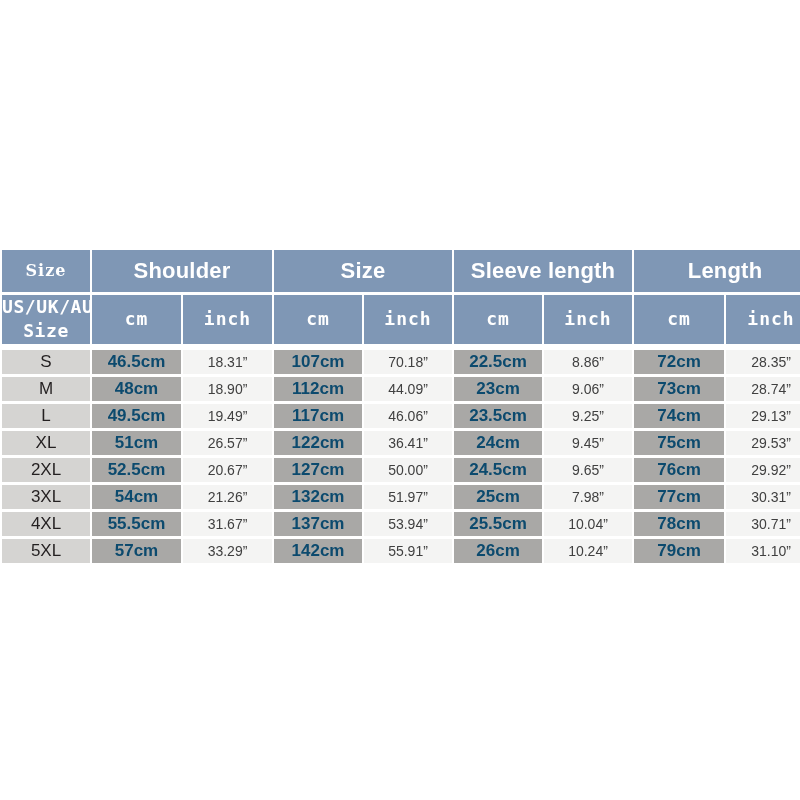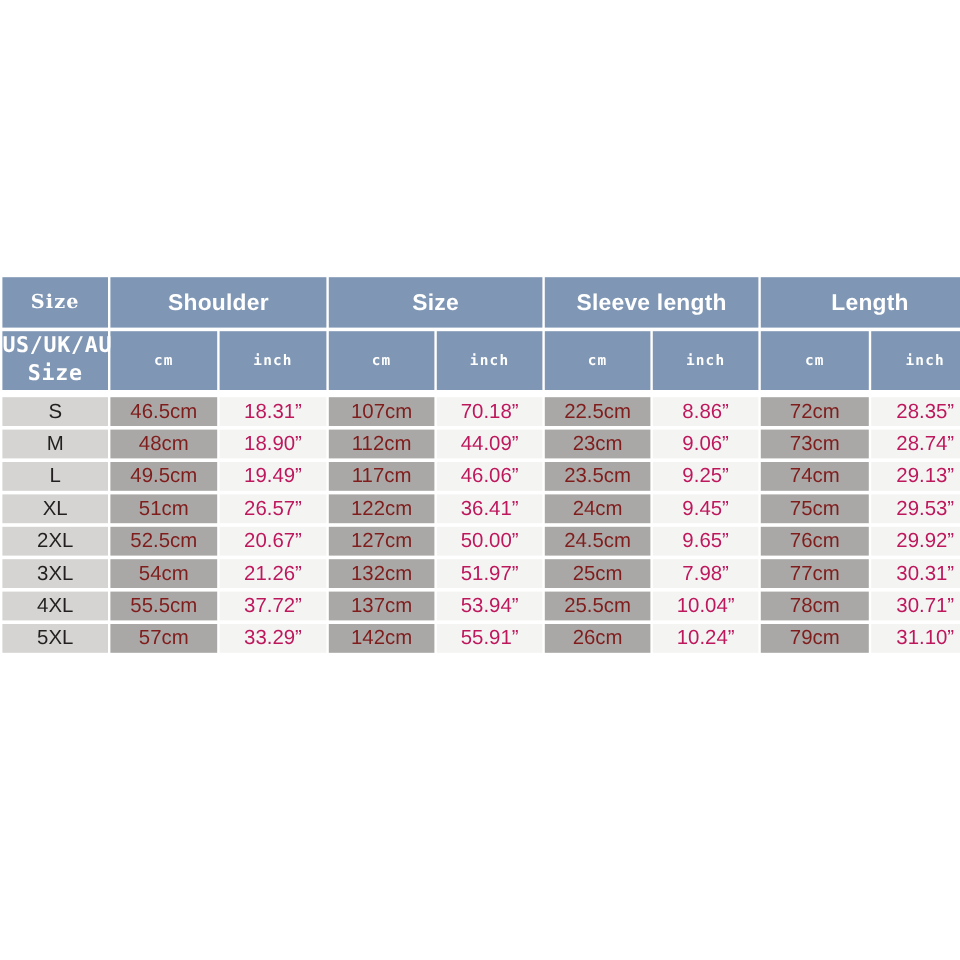--- a/index.html
+++ b/index.html
@@ -10,21 +10,21 @@
   body {
     width: 800px;
     height: 800px;
     font-family: "Liberation Sans", sans-serif;
     overflow: hidden;
   }
 
   #chart-wrap {
     position: absolute;
     left: 0;
-    top: 228px;
+    top: 247px;
     width: 800px;
   }
 
   table.size-chart {
     width: 800px;
     border-collapse: separate;
     border-spacing: 2px 3px;
     table-layout: fixed;
   }
 
@@ -35,64 +35,64 @@
     vertical-align: middle;
     line-height: 1;
   }
 
   
   .hdr-group {
     background: #7f97b5;
     color: #ffffff;
     height: 42px;
     font-weight: bold;
-    font-size: 19px;
+    font-size: 22px;
     letter-spacing: 0.2px;
   }
   .hdr-group.mono {
     font-family: "DejaVu Serif", serif;
     font-size: 16px;
     font-weight: bold;
     letter-spacing: 1px;
   }
 
   .hdr-sub {
     background: #7f97b5;
     color: #ffffff;
     height: 40px;
     font-family: "DejaVu Sans Mono", monospace;
     font-weight: bold;
-    font-size: 12px;
+    font-size: 18px;
     letter-spacing: 1px;
   }
   .hdr-sub.two-line {
     font-size: 18px;
     line-height: 1.35;
     letter-spacing: 0.6px;
   }
 
   
   .cell-size {
     background: #d5d4d2;
     color: #231f20;
     height: 24px;
     font-size: 17px;
   }
   .cell-cm {
     background: #a9a8a6;
-    color: #7f1d1d;
+    color: #0c4a6e;
     height: 24px;
     font-size: 17px;
-    font-weight: normal;
+    font-weight: bold;
   }
   .cell-inch {
     background: #f4f4f3;
-    color: #be185d;
+    color: #404040;
     height: 24px;
-    font-size: 17px;
+    font-size: 14px;
   }
 
   .spacer-row td { height: 0; padding: 0; background: transparent; }
 </style>
 </head>
 <body>
 
 <div id="chart-wrap">
   <table class="size-chart">
     <colgroup>
@@ -195,21 +195,21 @@
           <td class="cell-cm">132cm</td>
           <td class="cell-inch">51.97”</td>
           <td class="cell-cm">25cm</td>
           <td class="cell-inch">7.98”</td>
           <td class="cell-cm">77cm</td>
           <td class="cell-inch">30.31”</td>
         </tr>
         <tr>
           <td class="cell-size">4XL</td>
           <td class="cell-cm">55.5cm</td>
-          <td class="cell-inch">37.72”</td>
+          <td class="cell-inch">31.67”</td>
           <td class="cell-cm">137cm</td>
           <td class="cell-inch">53.94”</td>
           <td class="cell-cm">25.5cm</td>
           <td class="cell-inch">10.04”</td>
           <td class="cell-cm">78cm</td>
           <td class="cell-inch">30.71”</td>
         </tr>
         <tr>
           <td class="cell-size">5XL</td>
           <td class="cell-cm">57cm</td>

